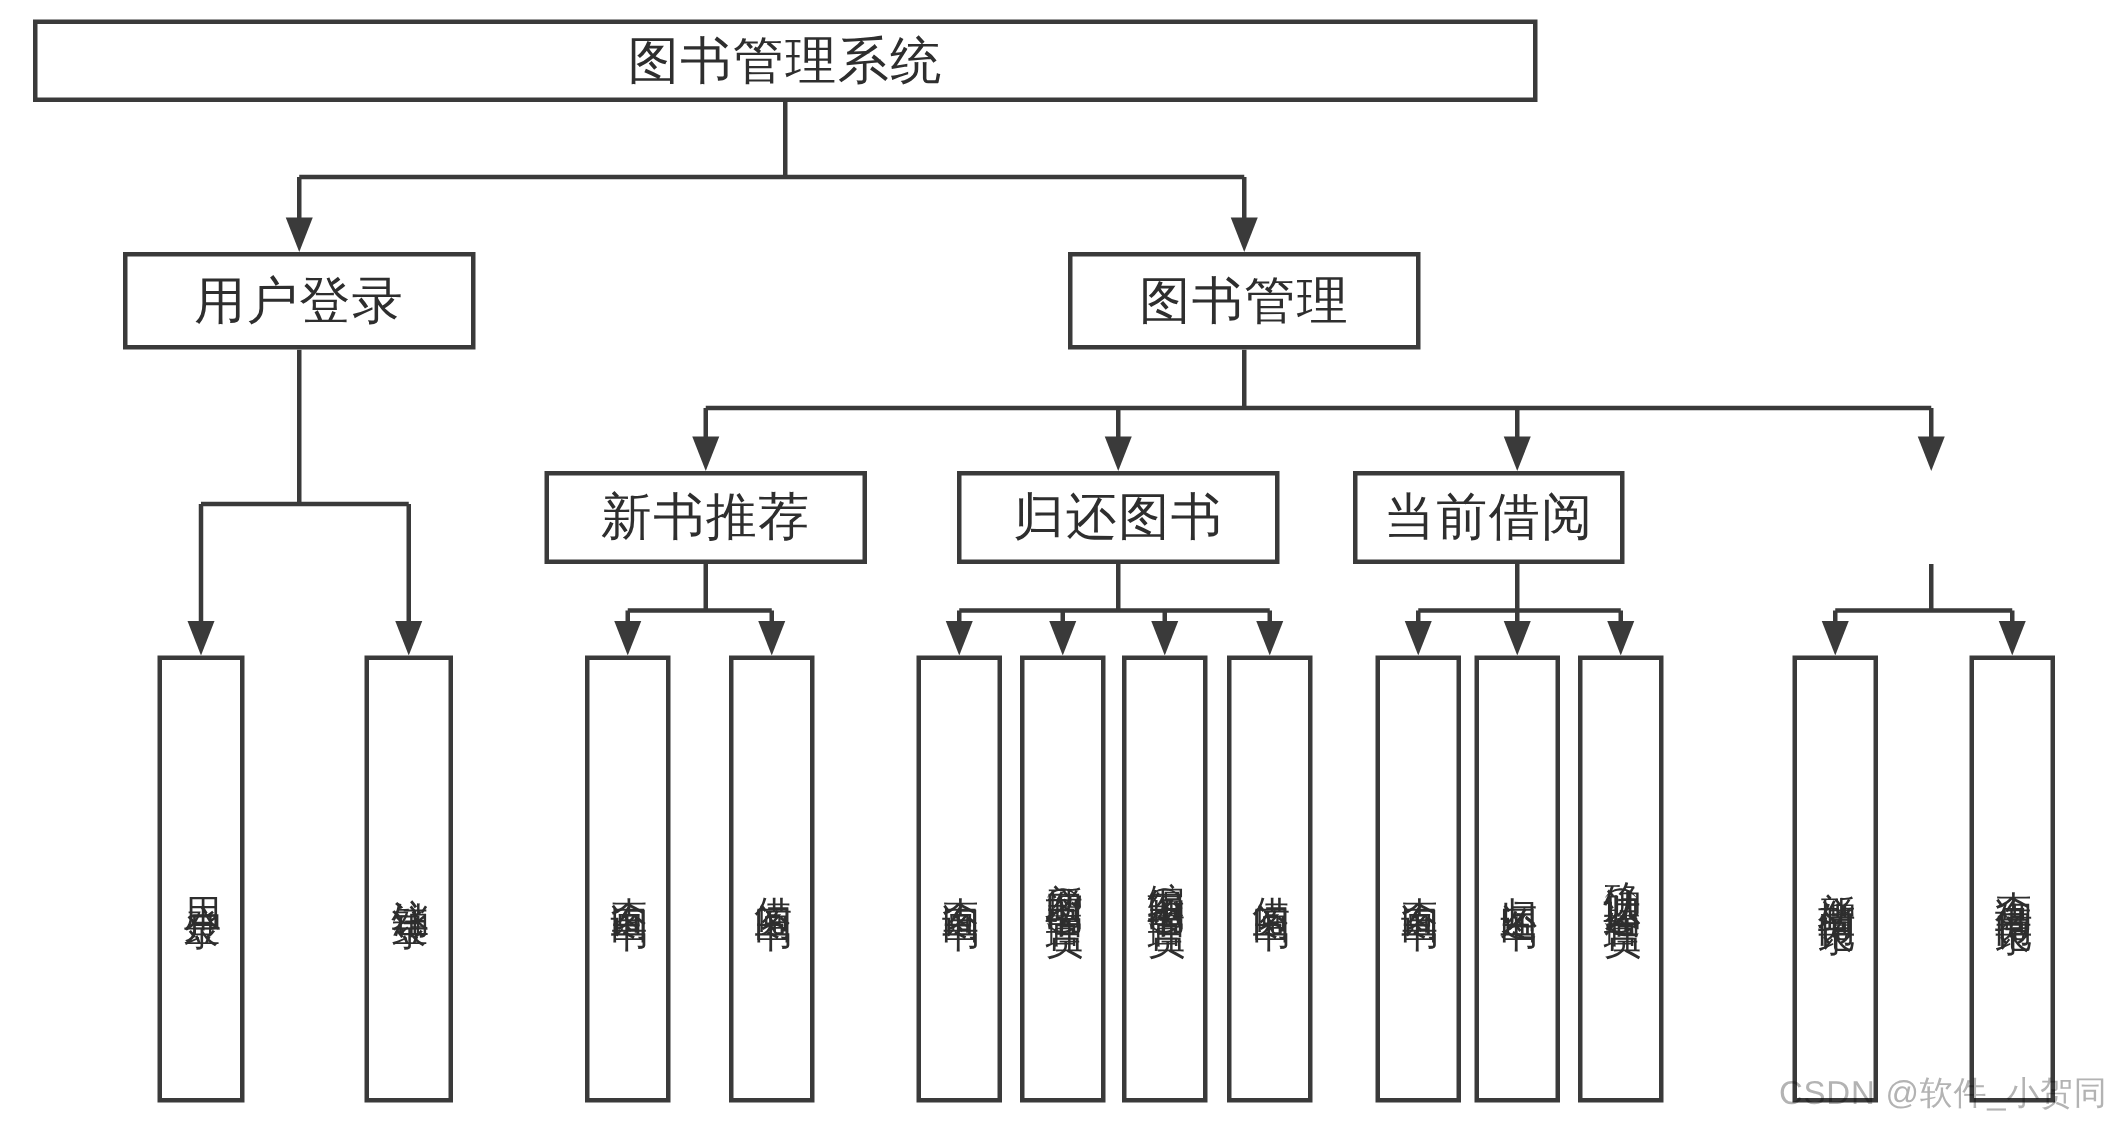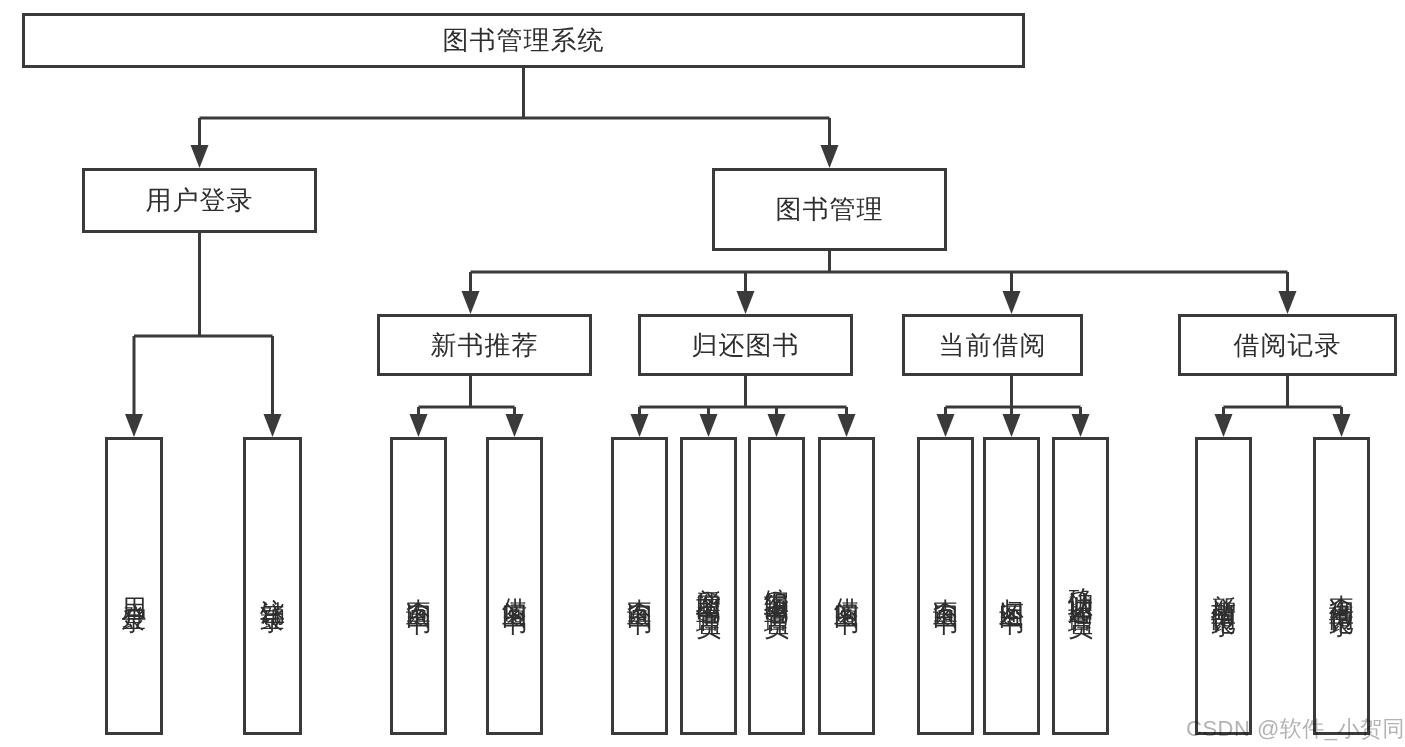--- a/index.html
+++ b/index.html
@@ -28,21 +28,21 @@
   }
   .node {
     position: absolute;
     background: var(--box_bg);
     border: 3px solid var(--line);
     display: flex;
     align-items: center;
     justify-content: center;
     text-align: center;
   }
-  .h-node { font-size: 26px; letter-spacing: 1px; justify-content: center; }
+  .h-node { font-size: 34px; letter-spacing: 1px; justify-content: center; }
   .v-node span {
     writing-mode: vertical-rl;
     text-orientation: mixed;
     font-size: 25px;
     letter-spacing: 4px;
     line-height: 1;
     white-space: nowrap;
   }
   .v-node { font-size: 25px; }
   .watermark {
@@ -93,35 +93,32 @@
     </g>
   </svg>
 
   <div class="node h-node" style="left:22px;top:13px;width:1003px;height:55px">
     <span>图书管理系统</span>
   </div>
 
   <div class="node h-node" style="left:82px;top:168px;width:235px;height:65px">
     <span>用户登录</span>
   </div>
-  <div class="node h-node" style="left:712px;top:168px;width:235px;height:83px">
+  <div class="node h-node" style="left:712px;top:168px;width:235px;height:65px">
     <span>图书管理</span>
   </div>
 
-  <div class="node h-node" style="left:377px;top:314px;width:215px;height:62px">
+  <div class="node h-node" style="left:363px;top:314px;width:215px;height:62px">
     <span>新书推荐</span>
   </div>
   <div class="node h-node" style="left:638px;top:314px;width:215px;height:62px">
     <span>归还图书</span>
   </div>
   <div class="node h-node" style="left:902px;top:314px;width:181px;height:62px">
     <span>当前借阅</span>
-  </div>
-  <div class="node h-node" style="left:1178px;top:314px;width:219px;height:62px">
-    <span>借阅记录</span>
   </div>
 
   <div class="node v-node" style="left:105px;top:437px;width:58px;height:298px">
     <span>用户登录</span>
   </div>
   <div class="node v-node" style="left:243px;top:437px;width:59px;height:298px">
     <span>注销登录</span>
   </div>
 
   <div class="node v-node" style="left:390px;top:437px;width:57px;height:298px">

